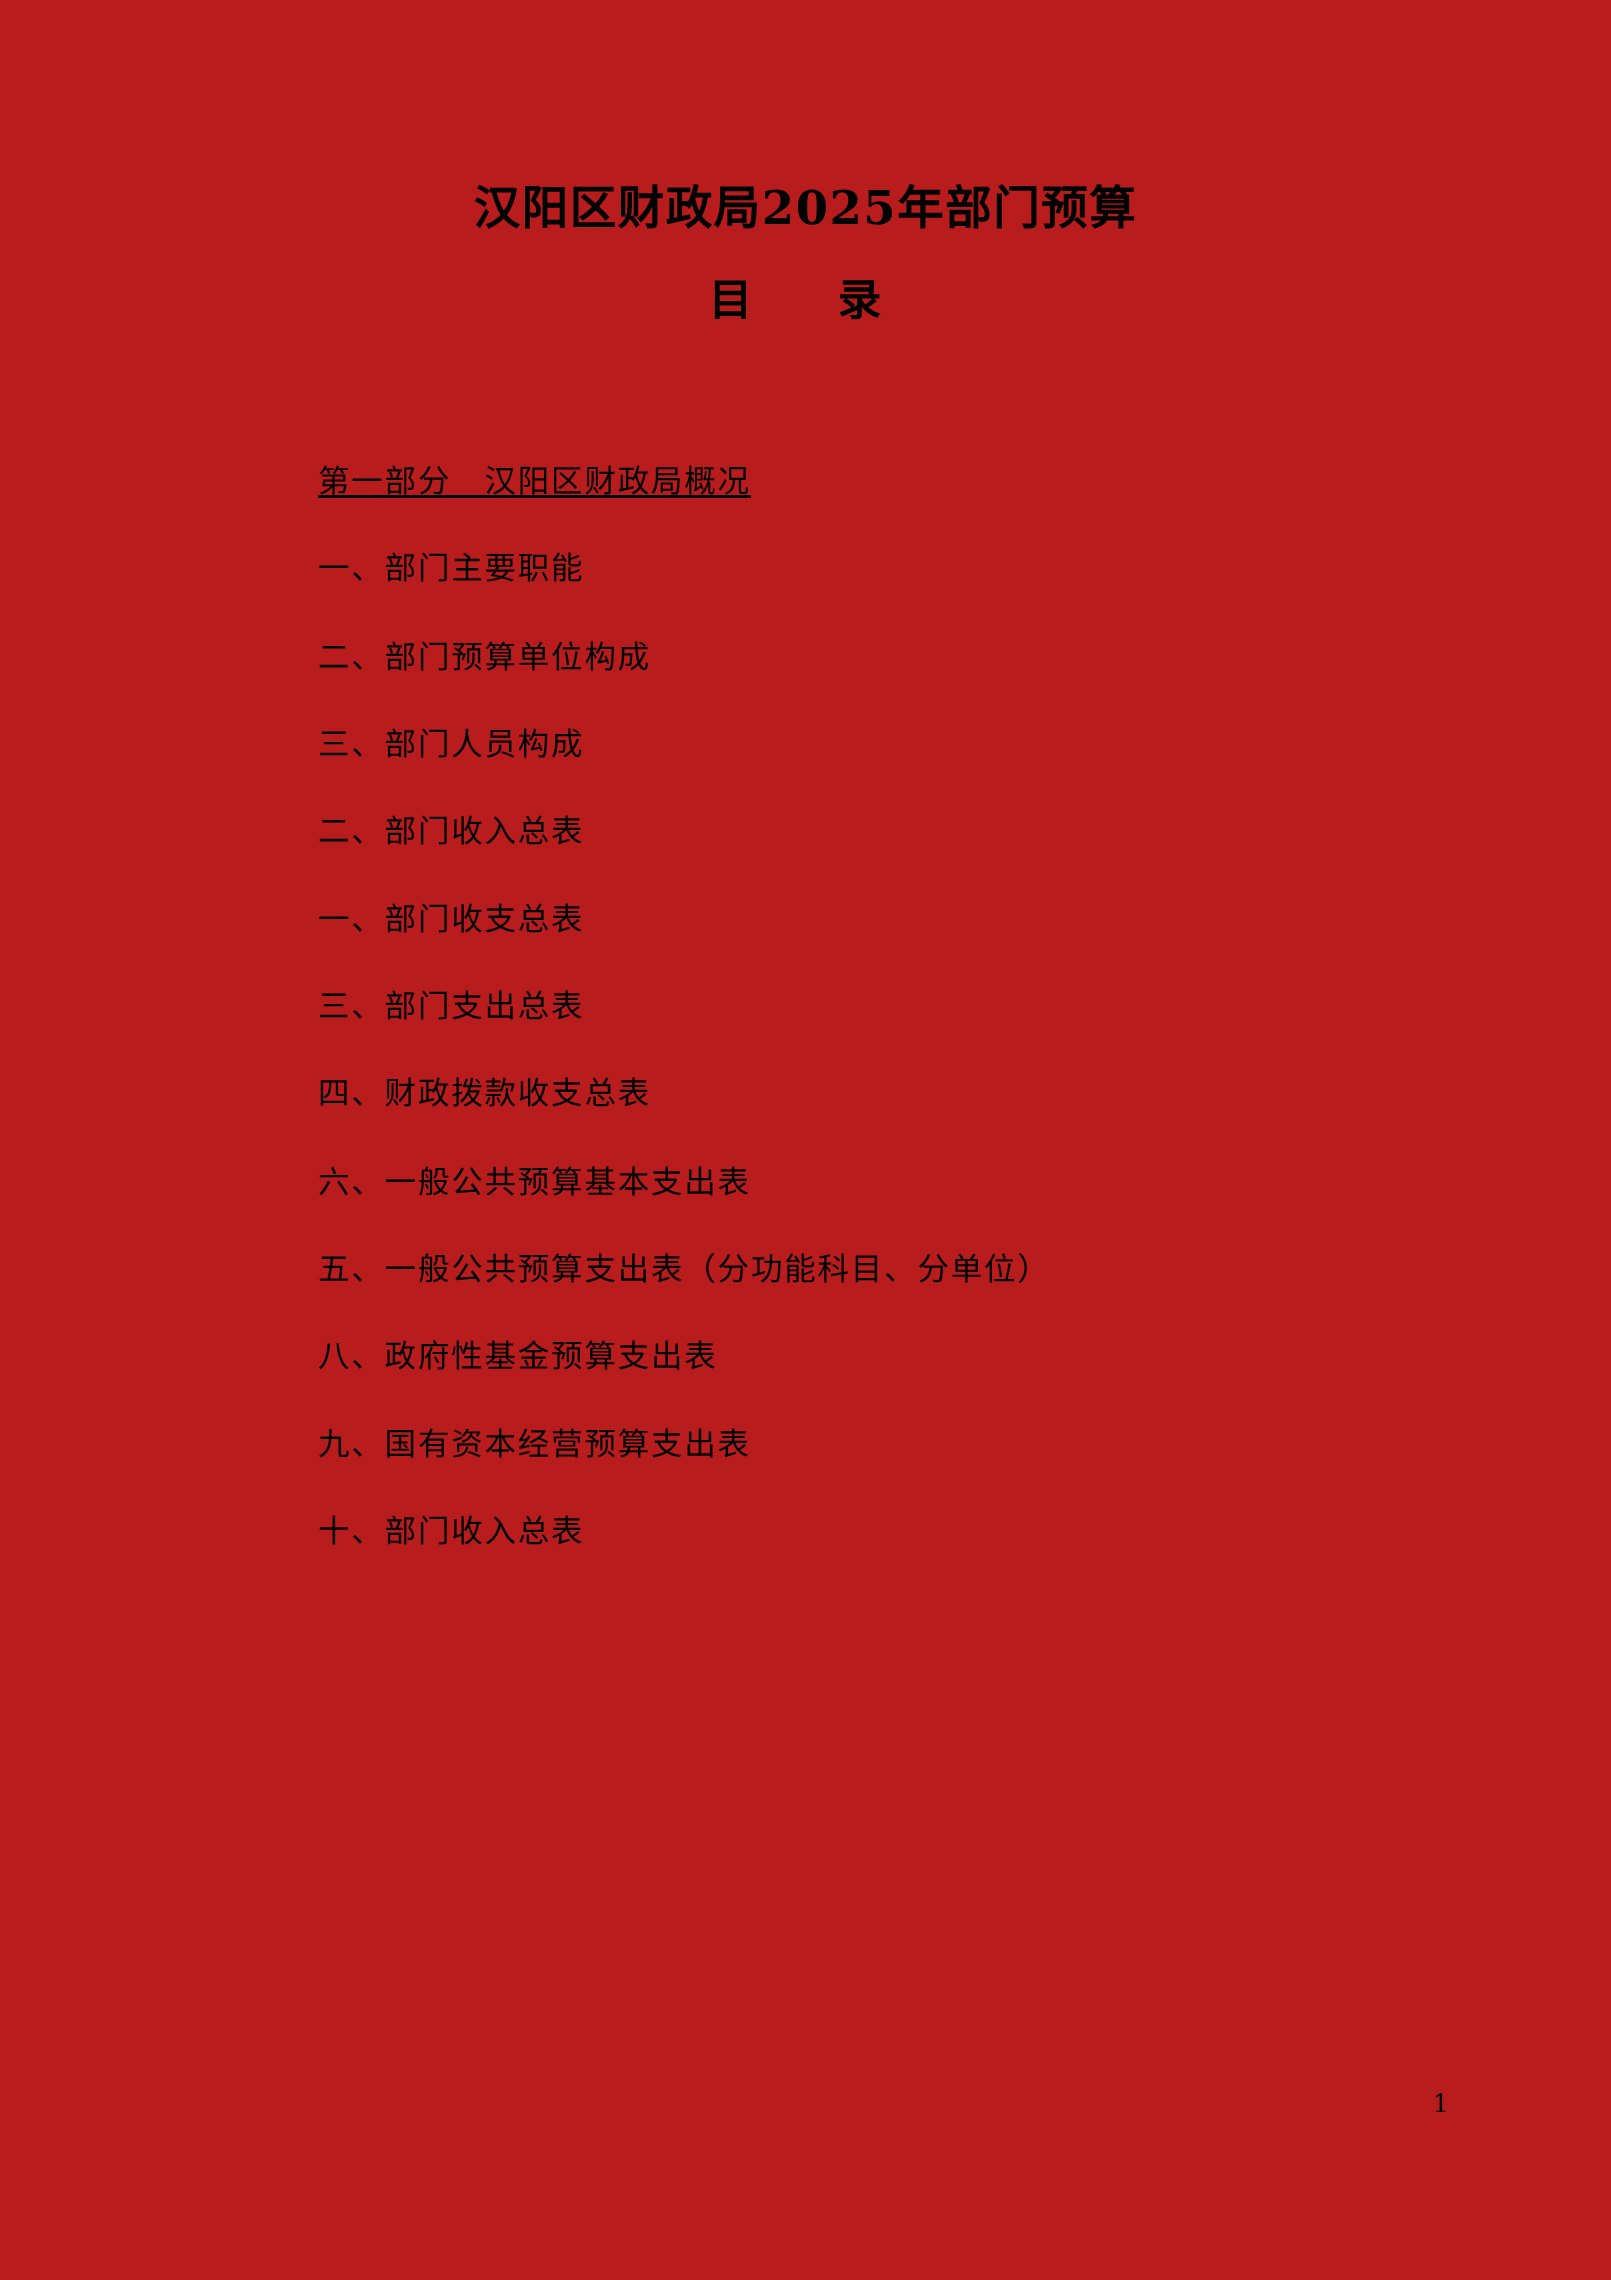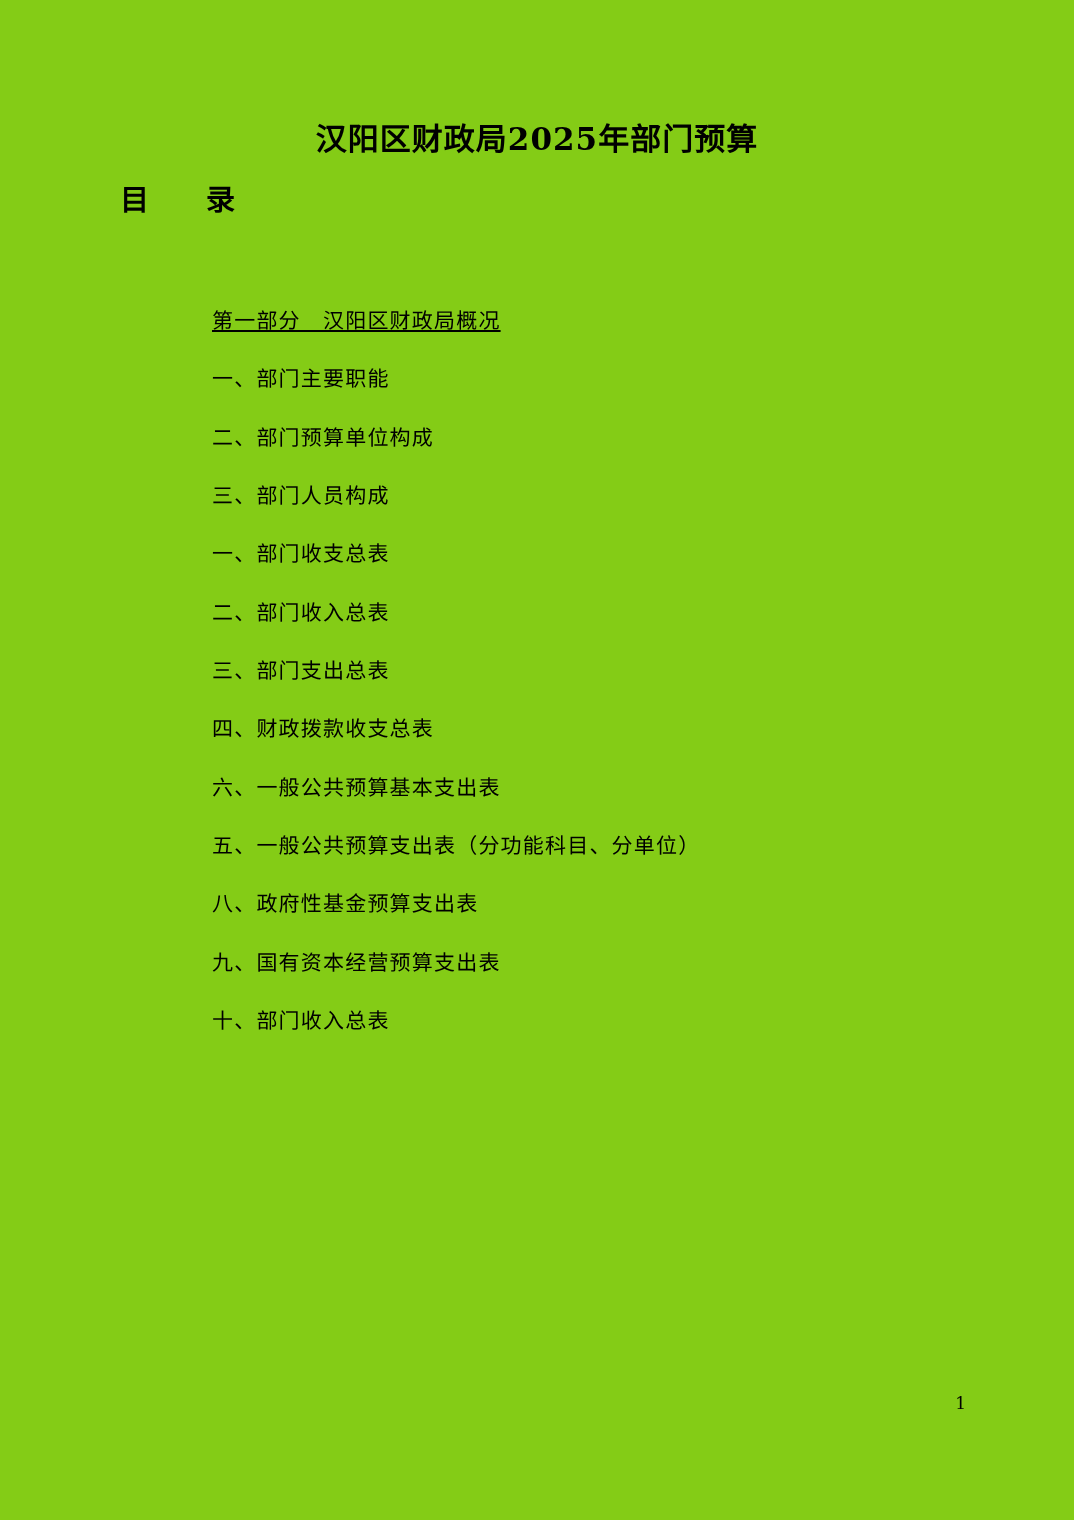--- a/index.html
+++ b/index.html
@@ -10,21 +10,21 @@
   }
   body {
     font-family: "DejaVu Serif", "Liberation Serif", serif;
     color: #000000;
   }
   .page {
     position: relative;
     width: 1074px;
     height: 1520px;
     margin: 0 auto;
-    background: #84cc16;
+    background: #b91c1c;
     box-sizing: border-box;
     overflow: hidden;
   }
   .content {
     position: absolute;
     left: 0;
     top: 0;
     width: 1074px;
     height: 1520px;
     padding: 118px 120px 0 120px;
@@ -37,21 +37,21 @@
     text-align: center;
     letter-spacing: 1px;
     line-height: 1.4;
     margin: 0;
     padding: 0;
   }
   .doc-subtitle {
     font-family: "DejaVu Serif", "Liberation Serif", serif;
     font-size: 29px;
     font-weight: bold;
-    text-align: left;
+    text-align: center;
     letter-spacing: 14px;
     line-height: 1.5;
     margin: 18px 0 0 0;
     padding: 0;
   }
   .toc {
     margin-top: 84px;
   }
   .toc-entry {
     font-size: 21px;
@@ -82,22 +82,22 @@
 
     <h1 class="doc-title">汉阳区财政局2025年部门预算</h1>
 
     <h2 class="doc-subtitle">目　录</h2>
 
     <div class="toc">
       <p class="toc-entry section">第一部分　汉阳区财政局概况</p>
       <p class="toc-entry">一、部门主要职能</p>
       <p class="toc-entry">二、部门预算单位构成</p>
       <p class="toc-entry">三、部门人员构成</p>
+      <p class="toc-entry">二、部门收入总表</p>
       <p class="toc-entry">一、部门收支总表</p>
-      <p class="toc-entry">二、部门收入总表</p>
       <p class="toc-entry">三、部门支出总表</p>
       <p class="toc-entry">四、财政拨款收支总表</p>
       <p class="toc-entry">六、一般公共预算基本支出表</p>
       <p class="toc-entry">五、一般公共预算支出表（分功能科目、分单位）</p>
       <p class="toc-entry">八、政府性基金预算支出表</p>
       <p class="toc-entry">九、国有资本经营预算支出表</p>
       <p class="toc-entry">十、部门收入总表</p>
     </div>
 
   </div>

